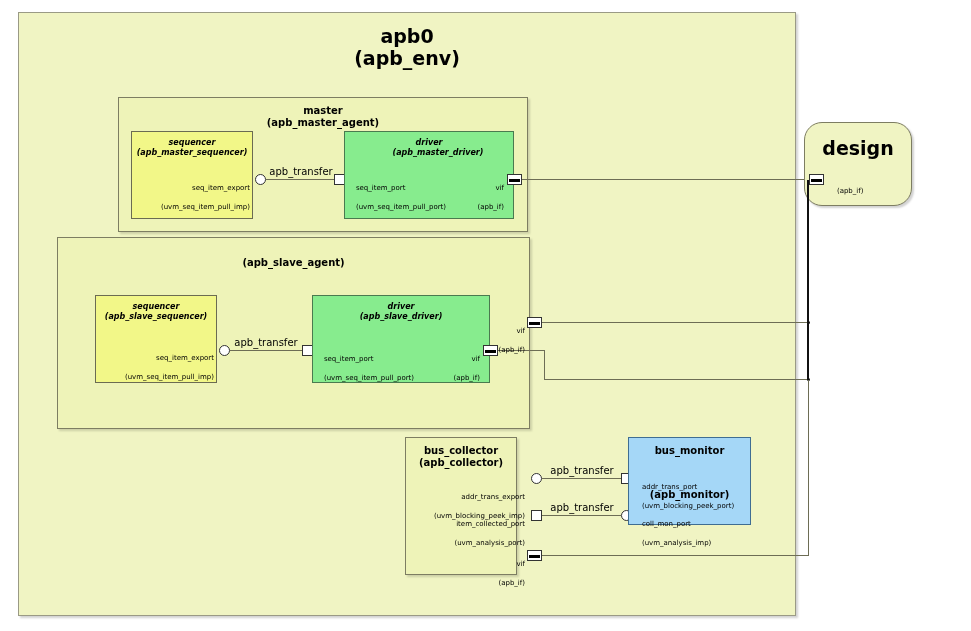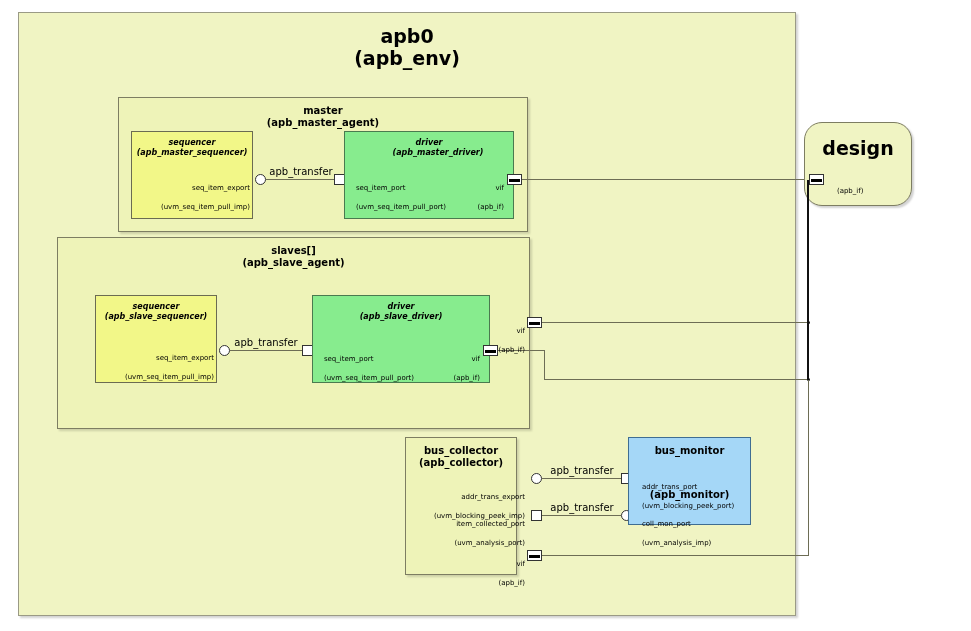--- a/index.html
+++ b/index.html
@@ -83,21 +83,20 @@
   </div>
   <div class="plabel r" style="left:432px;top:175px;width:72px;">
     <span>vif</span><br>
     <span>(apb_if)</span>
   </div>
   <div class="port-vif" style="left:507px;top:174px;"></div>
 
   <div class="wire h" style="left:522px;top:179px;width:287px;"></div>
 
   <div class="box agent" style="left:57px;top:237px;width:473px;height:192px;">
-    <div class="title t-agent">slaves[]</div>
     <div class="title t-agent" style="top:19px;">(apb_slave_agent)</div>
   </div>
 
   <div class="box seqr" style="left:95px;top:295px;width:122px;height:88px;">
     <div class="title t-blk">sequencer</div>
     <div class="title t-blk" style="top:16px;">(apb_slave_sequencer)</div>
   </div>
   <div class="plabel r" style="left:97px;top:345px;width:117px;">
     <span>seq_item_export</span><br>
     <span>(uvm_seq_item_pull_imp)</span>

